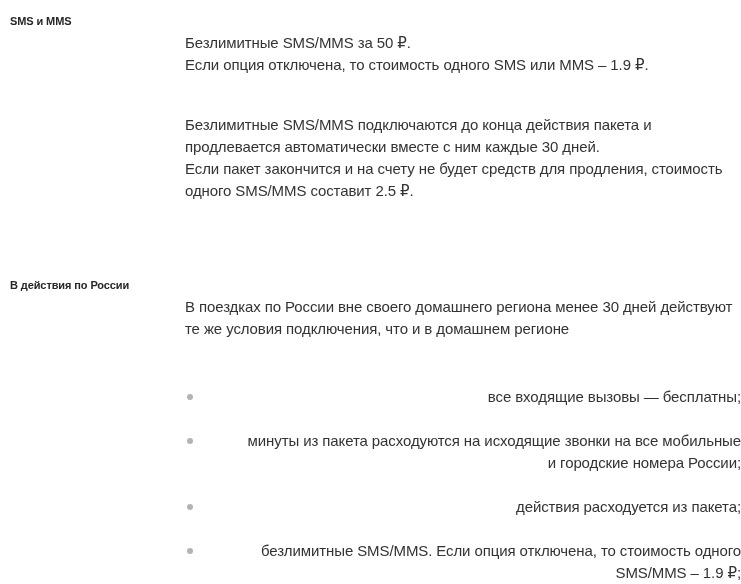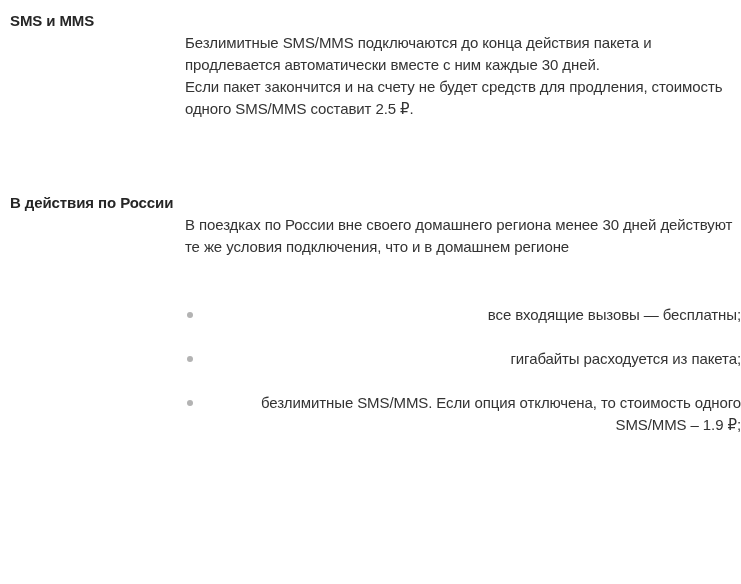--- a/index.html
+++ b/index.html
@@ -18,21 +18,21 @@
     box-sizing: border-box;
     padding: 10px 0 0 10px;
   }
   .section {
     display: flex;
     align-items: flex-start;
   }
   .section-label {
     flex: 0 0 175px;
     width: 175px;
-    font-size: 15px;
+    font-size: 11px;
     line-height: 22px;
     font-weight: bold;
     color: #262626;
     letter-spacing: -0.1px;
   }
   .section-content {
     width: 556px;
     font-size: 15px;
     line-height: 22px;
     white-space: pre-line;
@@ -70,35 +70,39 @@
   }
 </style>
 </head>
 <body>
 
 <div class="page">
 
   <section class="section section-sms">
     <div class="section-label">SMS и MMS</div>
     <div class="section-content">
+      <p class="para">Безлимитные SMS/MMS за 50 ₽.
+Если опция отключена, то стоимость одного SMS или MMS – 1.9 ₽.</p>
       <p class="para">Безлимитные SMS/MMS подключаются до конца действия пакета и
 продлевается автоматически вместе с ним каждые 30 дней.
 Если пакет закончится и на счету не будет средств для продления, стоимость
 одного SMS/MMS составит 2.5 ₽.</p>
     </div>
   </section>
 
   <section class="section section-travel">
     <div class="section-label">В действия по России</div>
     <div class="section-content">
       <p class="para">В поездках по России вне своего домашнего региона менее 30 дней действуют
 те же условия подключения, что и в домашнем регионе</p>
       <ul class="bullet-list">
         <li>все входящие вызовы — бесплатны;</li>
-        <li>гигабайты расходуется из пакета;</li>
+        <li>минуты из пакета расходуются на исходящие звонки на все мобильные
+и городские номера России;</li>
+        <li>действия расходуется из пакета;</li>
         <li>безлимитные SMS/MMS. Если опция отключена, то стоимость одного
 SMS/MMS – 1.9 ₽;</li>
         
       </ul>
       
     </div>
   </section>
 
 </div>
 

